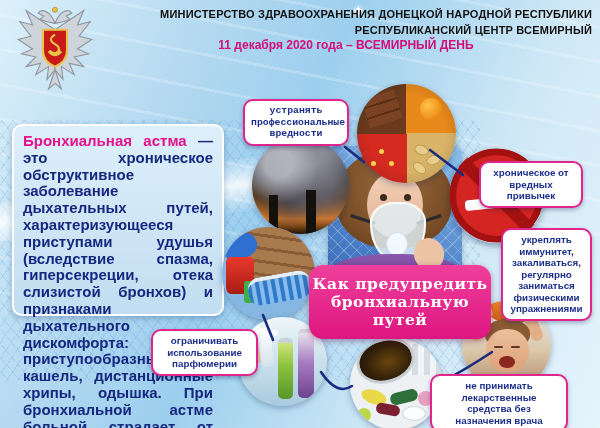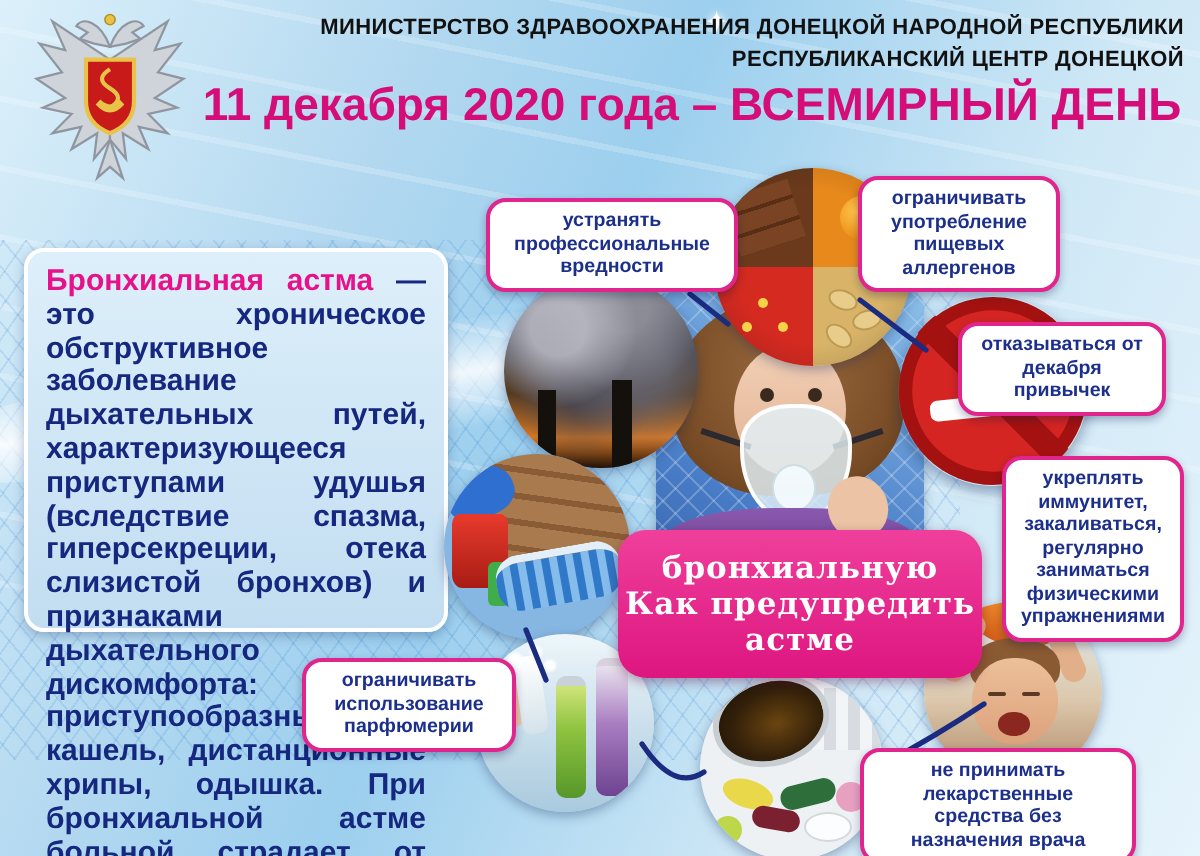--- a/index.html
+++ b/index.html
@@ -17,39 +17,39 @@
     opacity:.8;}
   .swash{position:absolute;left:-60px;top:168px;width:460px;height:56px;border-radius:50%;
     background:linear-gradient(rgba(255,255,255,0),rgba(255,255,255,.85),rgba(255,255,255,0));
     transform:rotate(-9deg);pointer-events:none;}
   .sparkle{position:absolute;left:352px;top:2px;color:#ffffff;font-size:15px;text-shadow:0 0 5px #fff;}
 
   
   .hdr{position:absolute;left:100px;right:8px;top:7px;text-align:right;color:#111;}
   .hdr .l1,.hdr .l2{font-weight:bold;font-size:11px;letter-spacing:.2px;line-height:1.45;}
   .title{position:absolute;left:100px;right:8px;top:38px;text-align:center;color:#d40d78;font-weight:bold;}
-  .title .t1{font-size:23px;line-height:1.25;}
+  .title .t1{font-size:12px;line-height:1.25;}
   .title .t2{font-size:17.5px;line-height:1.25;}
 
   
   .emblem{position:absolute;left:15px;top:3px;width:80px;height:92px;}
 
   
   .defbox{position:absolute;left:12px;top:124px;width:212px;height:192px;box-sizing:border-box;
     background:linear-gradient(180deg,#ddeffa 0%,#c2ddf1 100%);
     border:2px solid #ffffff;border-radius:10px;padding:7px 9px;
     box-shadow:0 2px 6px rgba(20,50,110,.3);
     font-weight:bold;font-size:15px;line-height:1.12;color:#15277e;text-align:justify;}
   .defbox .lead{color:#e5128b;}
 
   
   .tip{position:absolute;box-sizing:border-box;background:#ffffff;border:2.5px solid #e0258d;
     border-radius:10px;color:#1c2f8a;font-weight:bold;font-size:9.8px;line-height:1.18;
     text-align:center;padding:4px 6px;box-shadow:0 2px 4px rgba(10,20,70,.3);z-index:3;}
-  .tip1{left:243px;top:99px;width:126px;}
+  .tip1{left:243px;top:99px;width:106px;font-family:Liberation Mono, monospace;}
   .tip2{left:429px;top:88px;width:101px;}
   .tip3{left:479px;top:161px;width:104px;}
   .tip4{left:232px;top:212px;width:105px;}
   .tip5{left:501px;top:228px;width:91px;}
   .tip6{left:151px;top:329px;width:107px;}
   .tip7{left:430px;top:374px;width:138px;}
 
   
   .centerbox{position:absolute;left:309px;top:265px;width:182px;height:74px;z-index:3;
     background:linear-gradient(180deg,#ef3f9b,#dd1680);border-radius:14px;
@@ -194,21 +194,21 @@
       <path d="M50,82 L42,106 50,99 58,106 Z"></path>
     </g>
     <circle cx="50" cy="7" r="3.2" fill="#e8c34a" stroke="#b89020" stroke-width="1"></circle>
     <path d="M35,32 h30 v26 q0,14 -15,20 q-15,-6 -15,-20 z" fill="#c81a18" stroke="#e8c34a" stroke-width="2.6"></path>
     <path d="M50,38 q-10,6 0,12 q10,6 0,12" stroke="#e8c34a" stroke-width="2.6" fill="none"></path>
     <path d="M41,60 q9,10 18,0 l-3,-3 q-6,6 -12,0 z" fill="#e8c34a"></path>
   </svg>
 
   <div class="hdr">
     <div class="l1">МИНИСТЕРСТВО ЗДРАВООХРАНЕНИЯ ДОНЕЦКОЙ НАРОДНОЙ РЕСПУБЛИКИ</div>
-    <div class="l2">РЕСПУБЛИКАНСКИЙ ЦЕНТР ДОНЕЦКОЙ</div>
+    <div class="l2">РЕСПУБЛИКАНСКИЙ ЦЕНТР ВСЕМИРНЫЙ</div>
   </div>
   <div class="title">
     <div class="t1">11 декабря 2020 года – ВСЕМИРНЫЙ  ДЕНЬ</div>
   </div>
 
   <div class="defbox"><span class="lead">Бронхиальная астма</span><span> — это хроническое обструктивное заболевание дыхательных путей, характеризующееся приступами удушья (вследствие спазма, гиперсекреции, отека слизистой бронхов) и признаками дыхательного дискомфорта: приступообразный кашель, дистанционные хрипы, одышка. При бронхиальной астме больной страдает от приступов удушья, которые могут быть внезапными или развиваться постепенно. Они бывают разными по продолжительности, силе и тяжести.</span></div>
 
   <div class="ph-girl">
     <div class="hair"></div>
     <div class="face"></div>
@@ -290,25 +290,24 @@
   <svg class="links" width="600" height="428">
     <path d="M430,150 L463,175"></path>
     <path d="M505,240 L513,252"></path>
     <path d="M263,315 L273,340"></path>
     <path d="M321,372 Q337,396 352,386"></path>
     <path d="M440,383 Q468,368 492,352"></path>
     <path d="M364,162 L345,147"></path>
   </svg>
 
   <div class="tip tip1">устранять профессиональные вредности</div>
-  <div class="tip tip2">ограничивать употребление пищевых аллергенов</div>
-  <div class="tip tip3">отказываться от декабря привычек</div>
+  <div class="tip tip3">хроническое от вредных привычек</div>
   <div class="tip tip5">укреплять иммунитет, закаливаться, регулярно заниматься физическими упражнениями</div>
   <div class="tip tip6">ограничивать использование парфюмерии</div>
   <div class="tip tip7">не принимать лекарственные средства без назначения врача</div>
 
   <div class="centerbox">
+    <div>Как предупредить</div>
     <div>бронхиальную</div>
-    <div>Как предупредить</div>
-    <div>астме</div>
+    <div>путей</div>
   </div>
 
 </div>
 
 </body></html>

